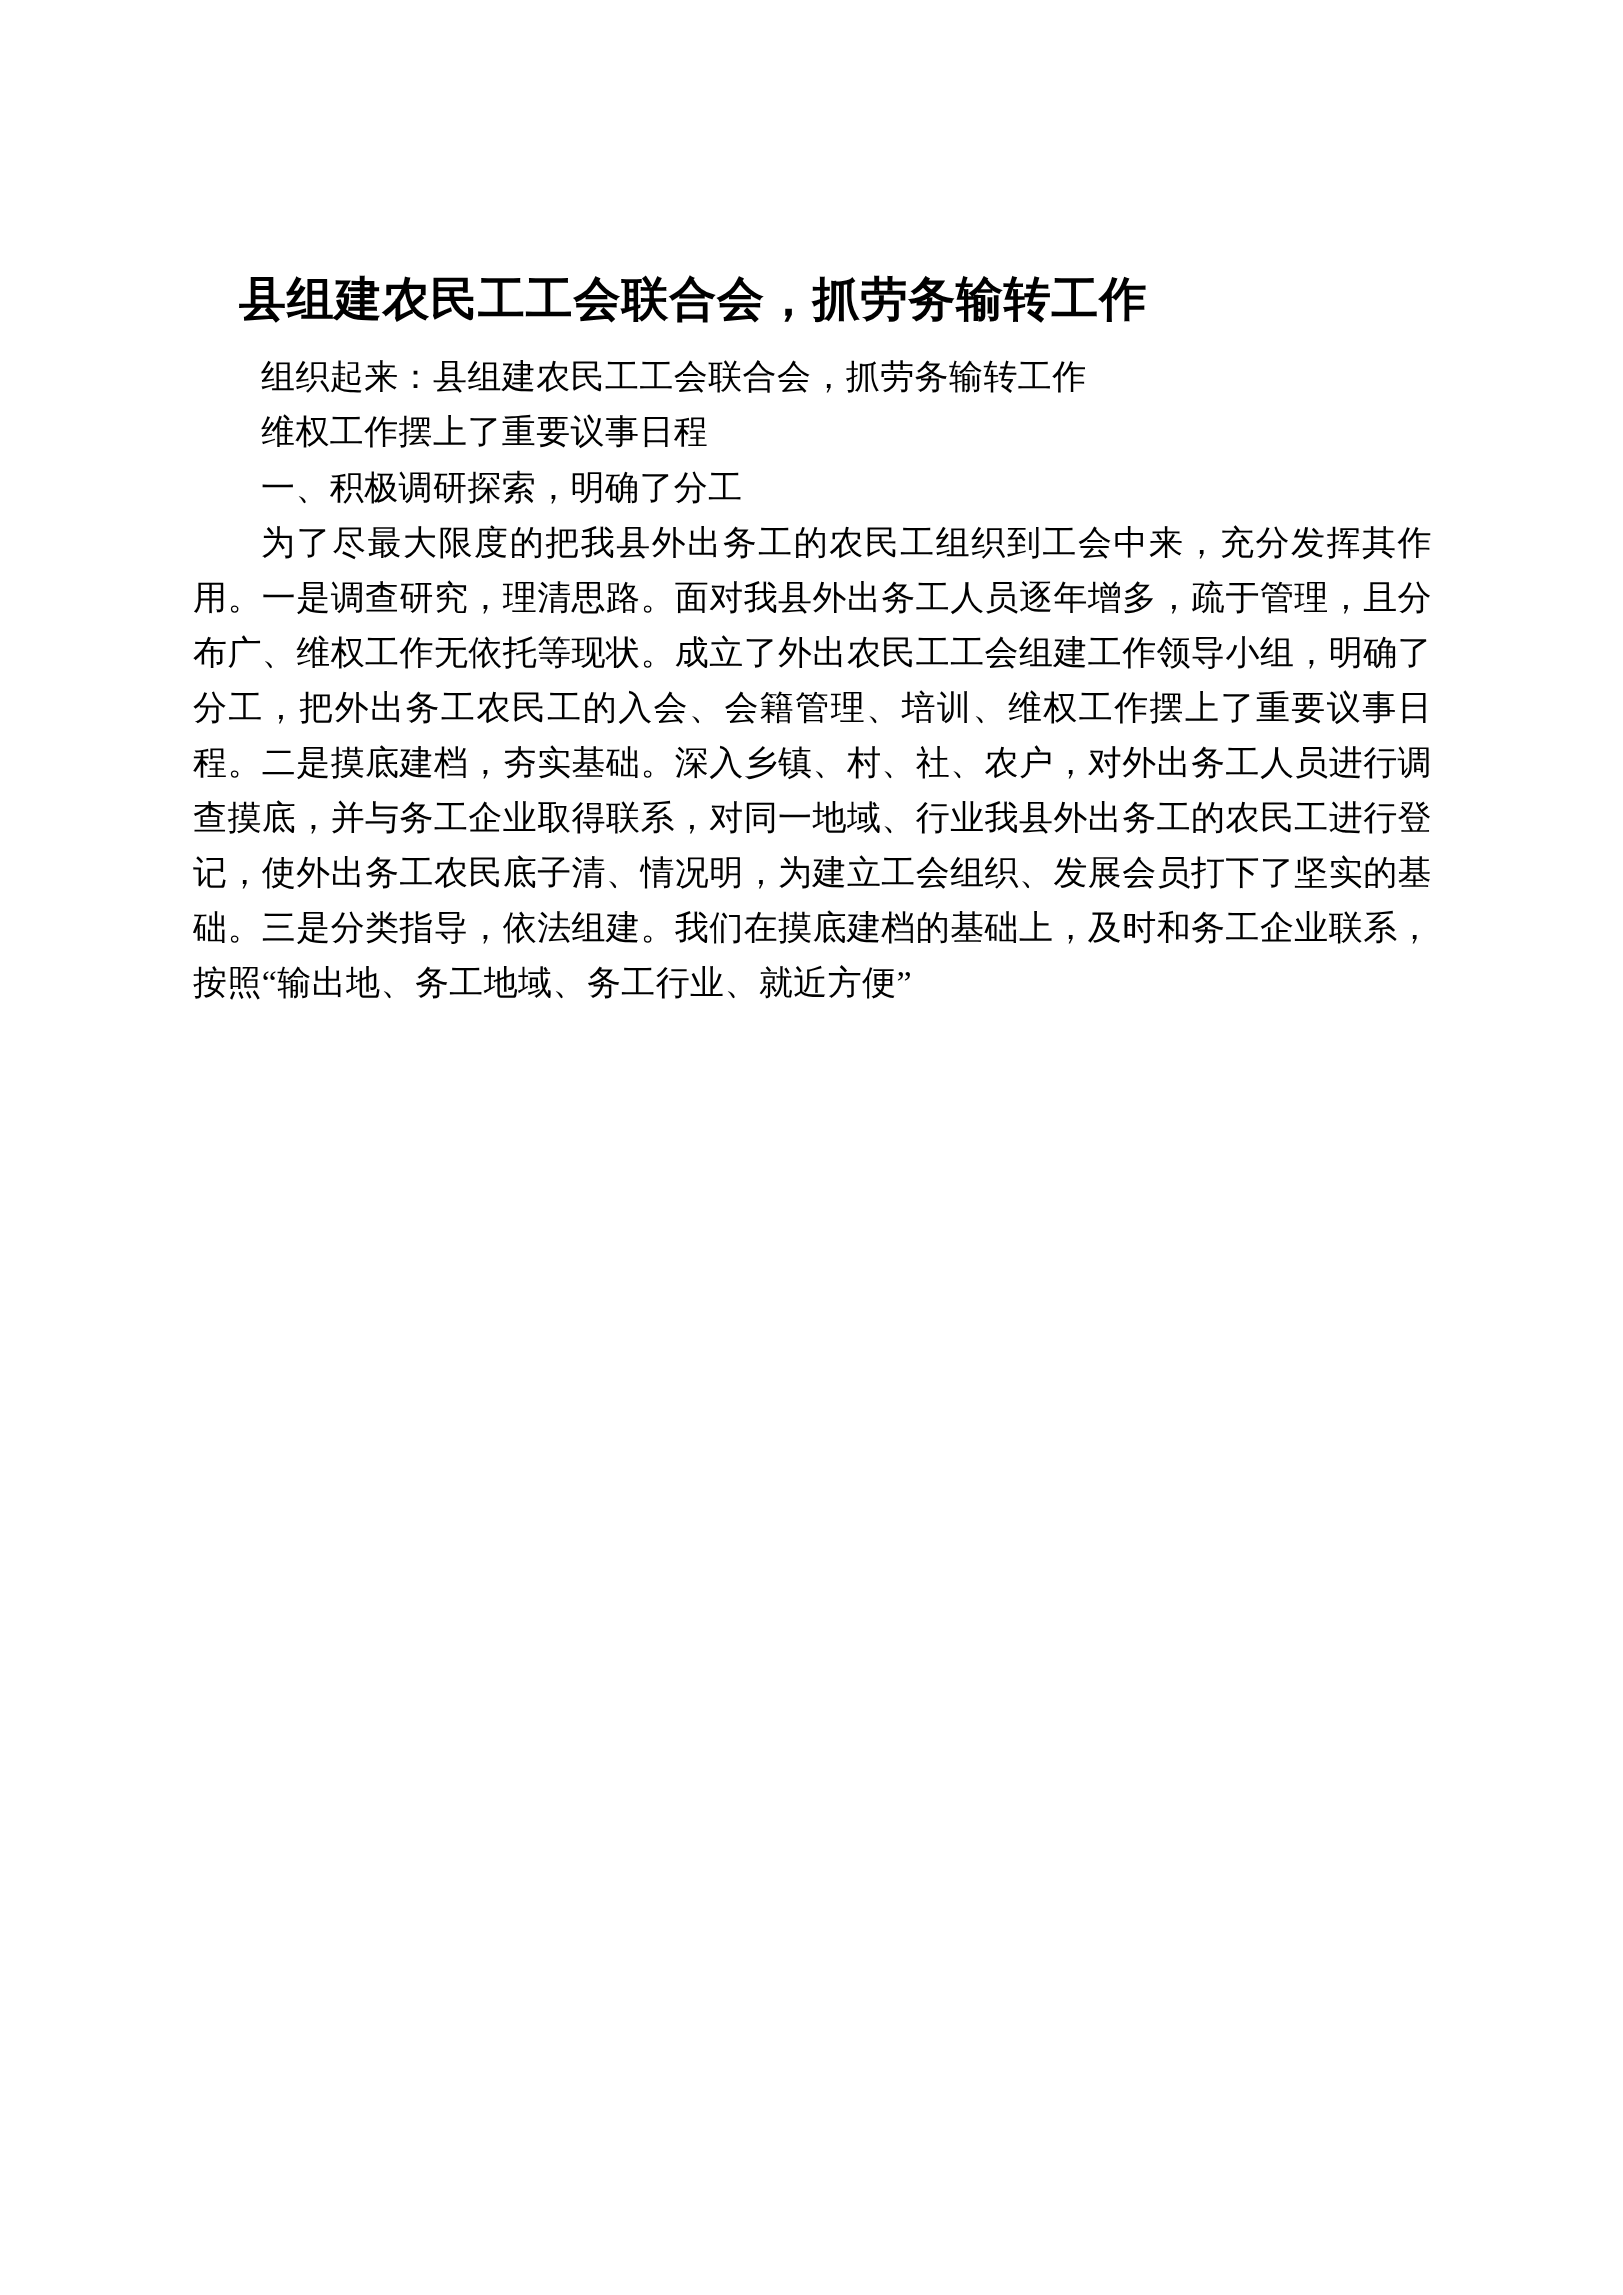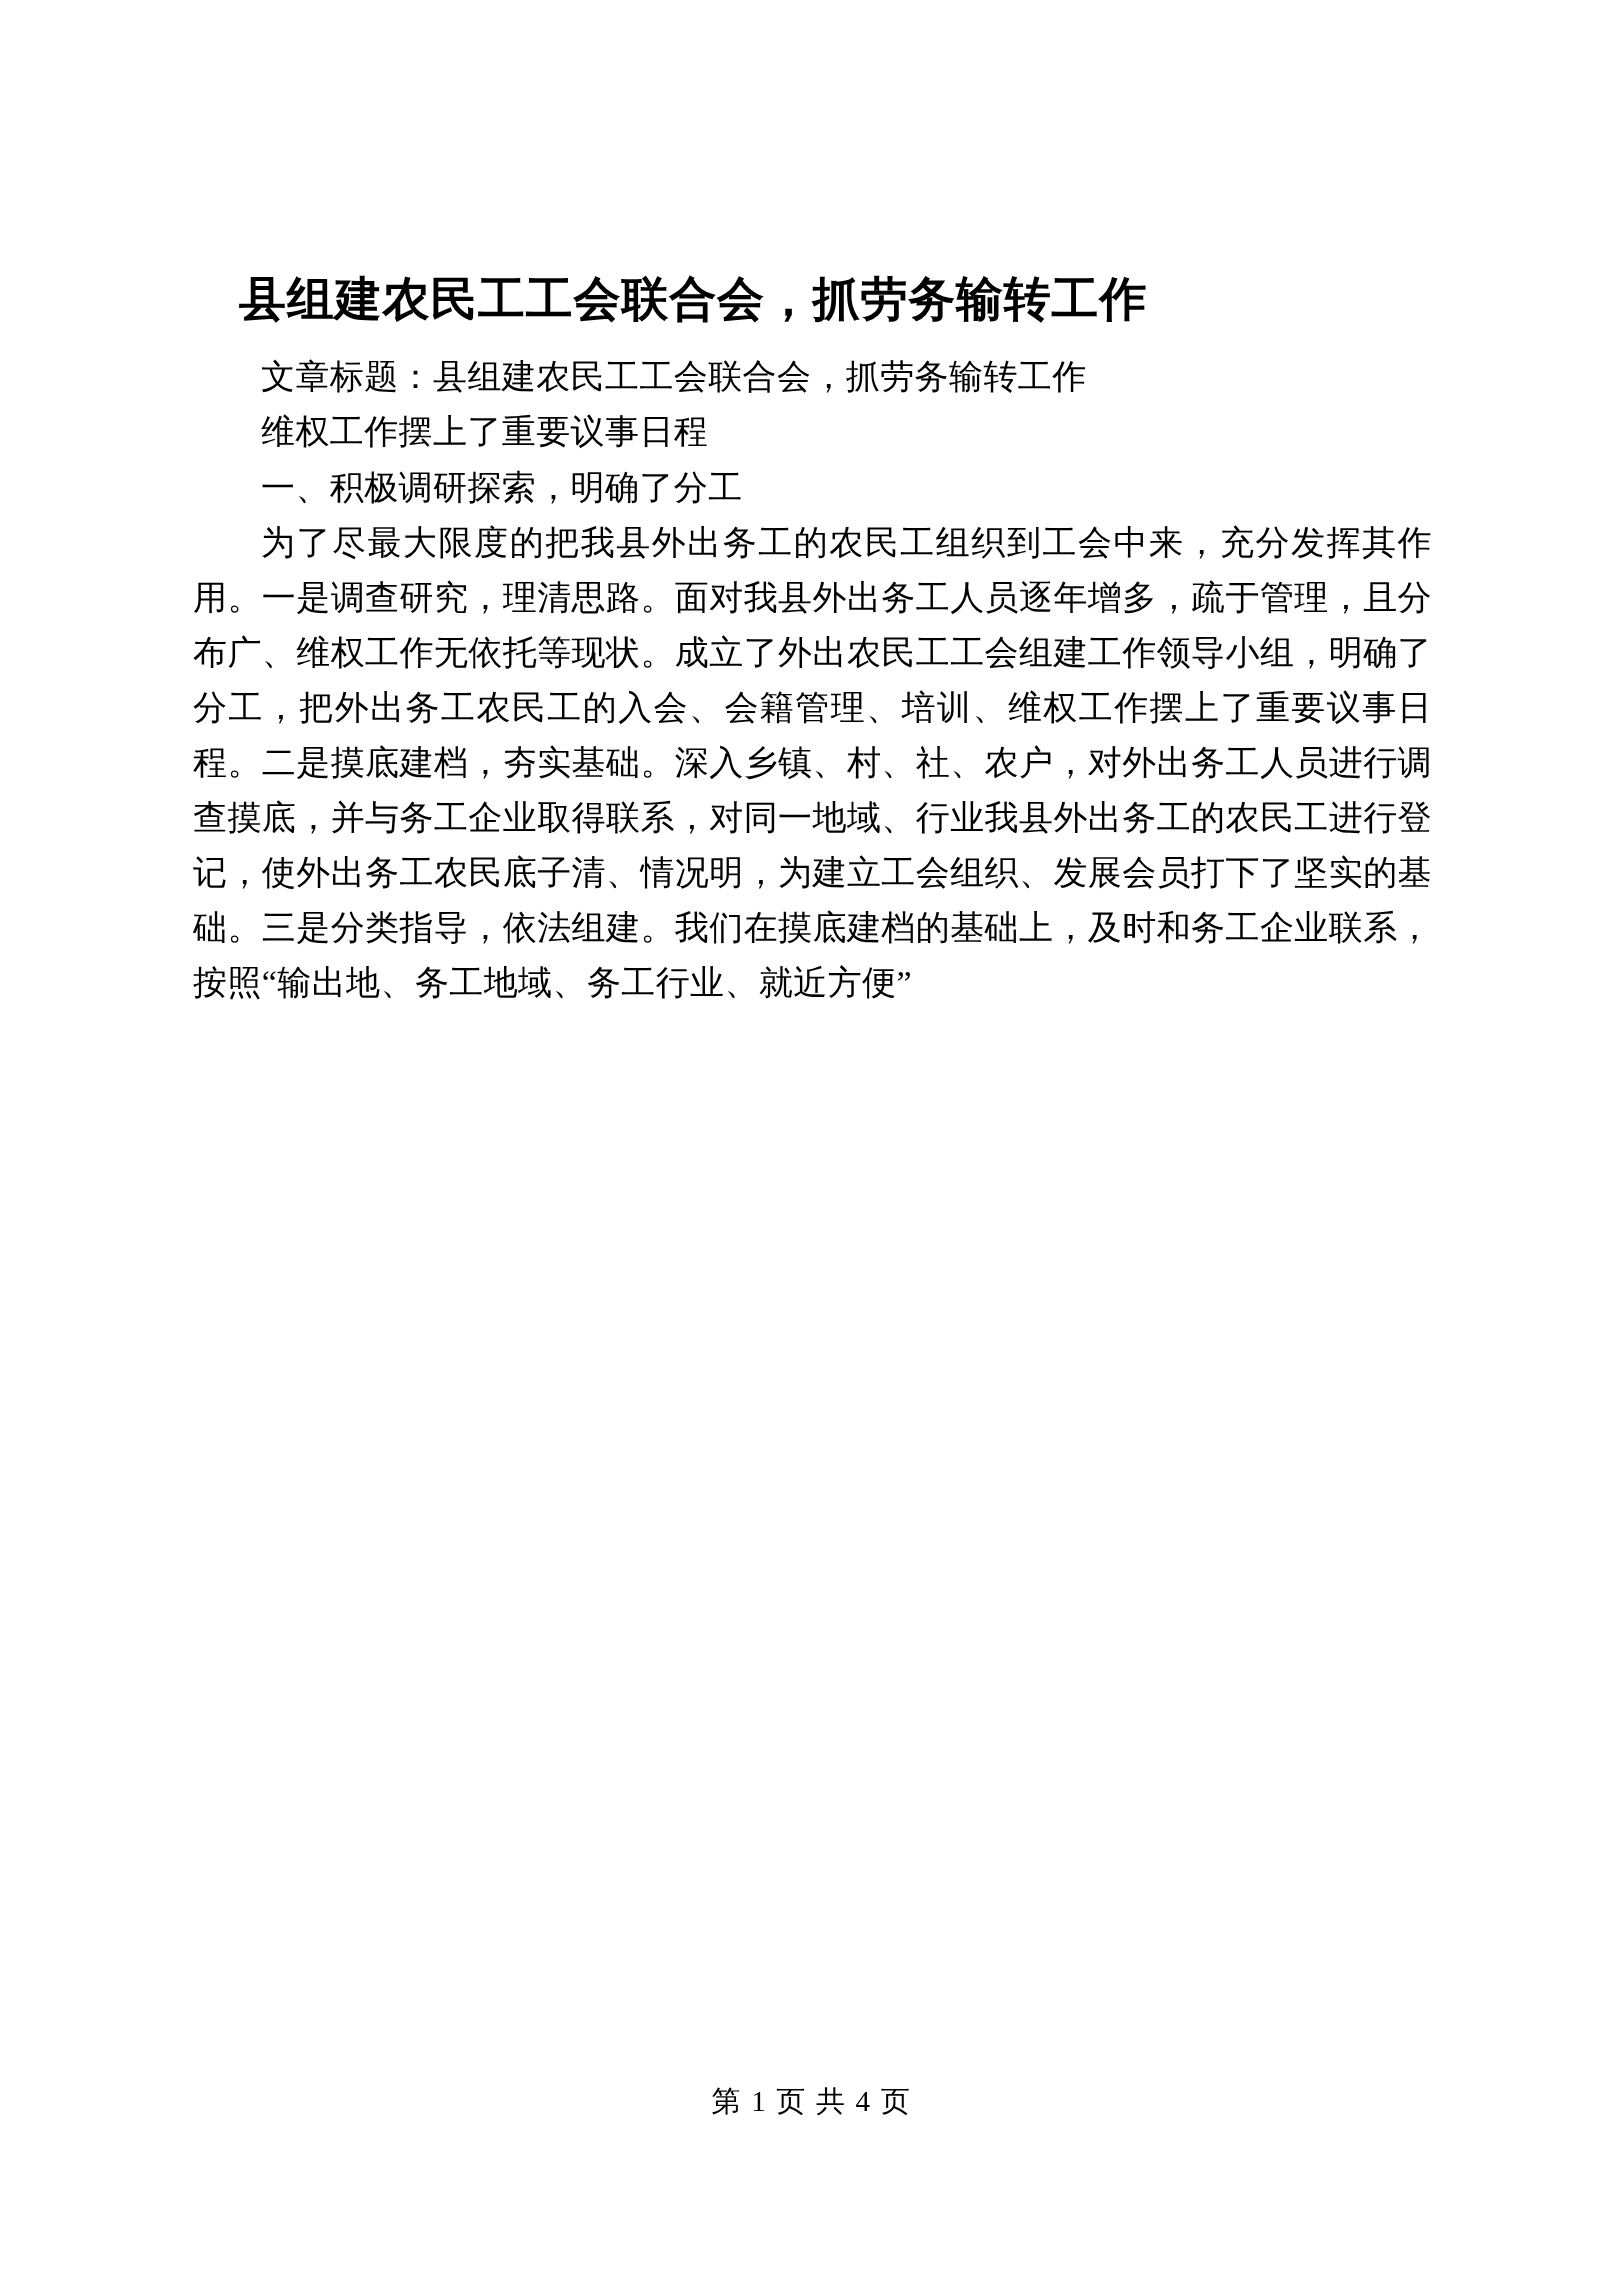--- a/index.html
+++ b/index.html
@@ -96,29 +96,28 @@
 <body>
 
 <div class="page">
 
   <div class="content">
 
     <h1 class="doc-title">县组建农民工工会联合会，抓劳务输转工作</h1>
 
     <div class="body-block">
 
-      <p class="meta-line">文章标题：县组建农民工工会联合会，抓劳务输转工作</p>
+      <p class="meta-line">组织起来：县组建农民工工会联合会，抓劳务输转工作</p>
 
       <p class="meta-line">维权工作摆上了重要议事日程</p>
 
 
       <p class="section-heading">一、积极调研探索，明确了分工</p>
 
       <p class="para">为了尽最大限度的把我县外出务工的农民工组织到工会中来，充分发挥其作用。一是调查研究，理清思路。面对我县外出务工人员逐年增多，疏于管理，且分布广、维权工作无依托等现状。成立了外出农民工工会组建工作领导小组，明确了分工，把外出务工农民工的入会、会籍管理、培训、维权工作摆上了重要议事日程。二是摸底建档，夯实基础。深入乡镇、村、社、农户，对外出务工人员进行调查摸底，并与务工企业取得联系，对同一地域、行业我县外出务工的农民工进行登记，使外出务工农民底子清、情况明，为建立工会组织、发展会员打下了坚实的基础。三是分类指导，依法组建。我们在摸底建档的基础上，及时和务工企业联系，按照“输出地、务工地域、务工行业、就近方便”</p>
 
     </div>
 
   </div>
 
-  <div class="footer">第 1 页  共 4 页</div>
 
 </div>
 
 
 </body></html>

